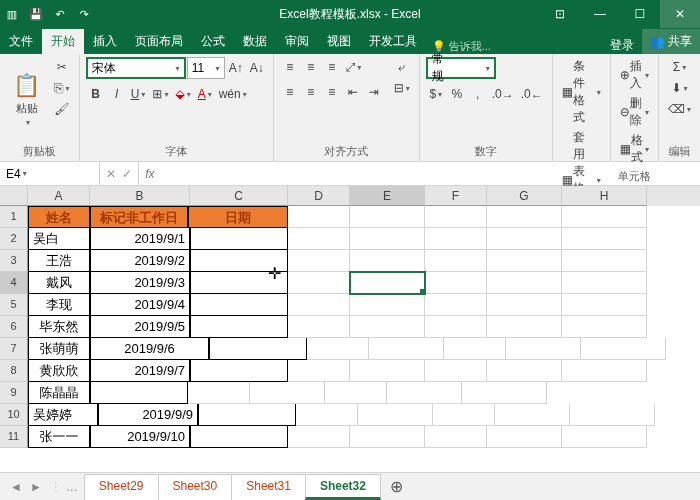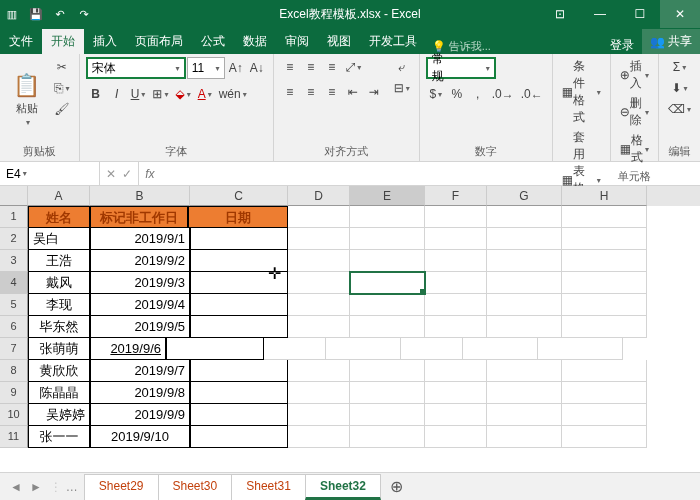--- a/index.html
+++ b/index.html
@@ -329,21 +329,21 @@
         <div class="cell data-cell" style="width: 98px; text-align: left;"></div>
         <div class="cell" style="width: 62px;"></div>
         <div class="cell" style="width: 75px;"></div>
         <div class="cell" style="width: 62px;"></div>
         <div class="cell" style="width: 75px;"></div>
         <div class="cell" style="width: 85px;"></div>
       </div>
       <div class="row">
         <div class="row-h">7</div>
         <div class="cell data-cell" style="width: 62px; text-align: center;">张萌萌</div>
-        <div class="cell data-cell" style="width: 76px; text-align: right; text-decoration: underline;">2019/9/6</div>
+        <div class="cell data-cell" style="width: 119px; text-align: center;">2019/9/6</div>
         <div class="cell data-cell" style="width: 98px; text-align: left;"></div>
         <div class="cell" style="width: 62px;"></div>
         <div class="cell" style="width: 75px;"></div>
         <div class="cell" style="width: 62px;"></div>
         <div class="cell" style="width: 75px;"></div>
         <div class="cell" style="width: 85px;"></div>
       </div>
       <div class="row">
         <div class="row-h">8</div>
         <div class="cell data-cell" style="width: 62px; text-align: center;">黄欣欣</div>
@@ -351,43 +351,42 @@
         <div class="cell data-cell" style="width: 98px; text-align: left;"></div>
         <div class="cell" style="width: 62px;"></div>
         <div class="cell" style="width: 75px;"></div>
         <div class="cell" style="width: 62px;"></div>
         <div class="cell" style="width: 75px;"></div>
         <div class="cell" style="width: 85px;"></div>
       </div>
       <div class="row">
         <div class="row-h">9</div>
         <div class="cell data-cell" style="width: 62px; text-align: center;">陈晶晶</div>
-        <div class="cell data-cell" style="width: 100px; text-align: right;">2019/9/8</div>
         <div class="cell data-cell" style="width: 98px; text-align: left;"></div>
         <div class="cell" style="width: 62px;"></div>
         <div class="cell" style="width: 75px;"></div>
         <div class="cell" style="width: 62px;"></div>
         <div class="cell" style="width: 75px;"></div>
         <div class="cell" style="width: 85px;"></div>
       </div>
       <div class="row">
         <div class="row-h">10</div>
-        <div class="cell data-cell" style="width: 62px; text-align: right;">吴婷婷</div>
+        <div class="cell data-cell" style="width: 70px; text-align: left;">吴婷婷</div>
         <div class="cell data-cell" style="width: 100px; text-align: right;">2019/9/9</div>
         <div class="cell data-cell" style="width: 98px; text-align: left;"></div>
         <div class="cell" style="width: 62px;"></div>
         <div class="cell" style="width: 75px;"></div>
         <div class="cell" style="width: 62px;"></div>
         <div class="cell" style="width: 75px;"></div>
         <div class="cell" style="width: 85px;"></div>
       </div>
       <div class="row">
         <div class="row-h">11</div>
         <div class="cell data-cell" style="width: 62px; text-align: center;">张一一</div>
-        <div class="cell data-cell" style="width: 100px; text-align: center;">2019/9/10</div>
+        <div class="cell data-cell" style="width: 100px; text-align: right;">2019/9/10</div>
         <div class="cell data-cell" style="width: 98px; text-align: left;"></div>
         <div class="cell" style="width: 62px;"></div>
         <div class="cell" style="width: 75px;"></div>
         <div class="cell" style="width: 62px;"></div>
         <div class="cell" style="width: 75px;"></div>
         <div class="cell" style="width: 85px;"></div>
       </div>
     </div>
   <div class="cursor-overlay" style="left:268px;top:78px">✛</div>
 </div>

